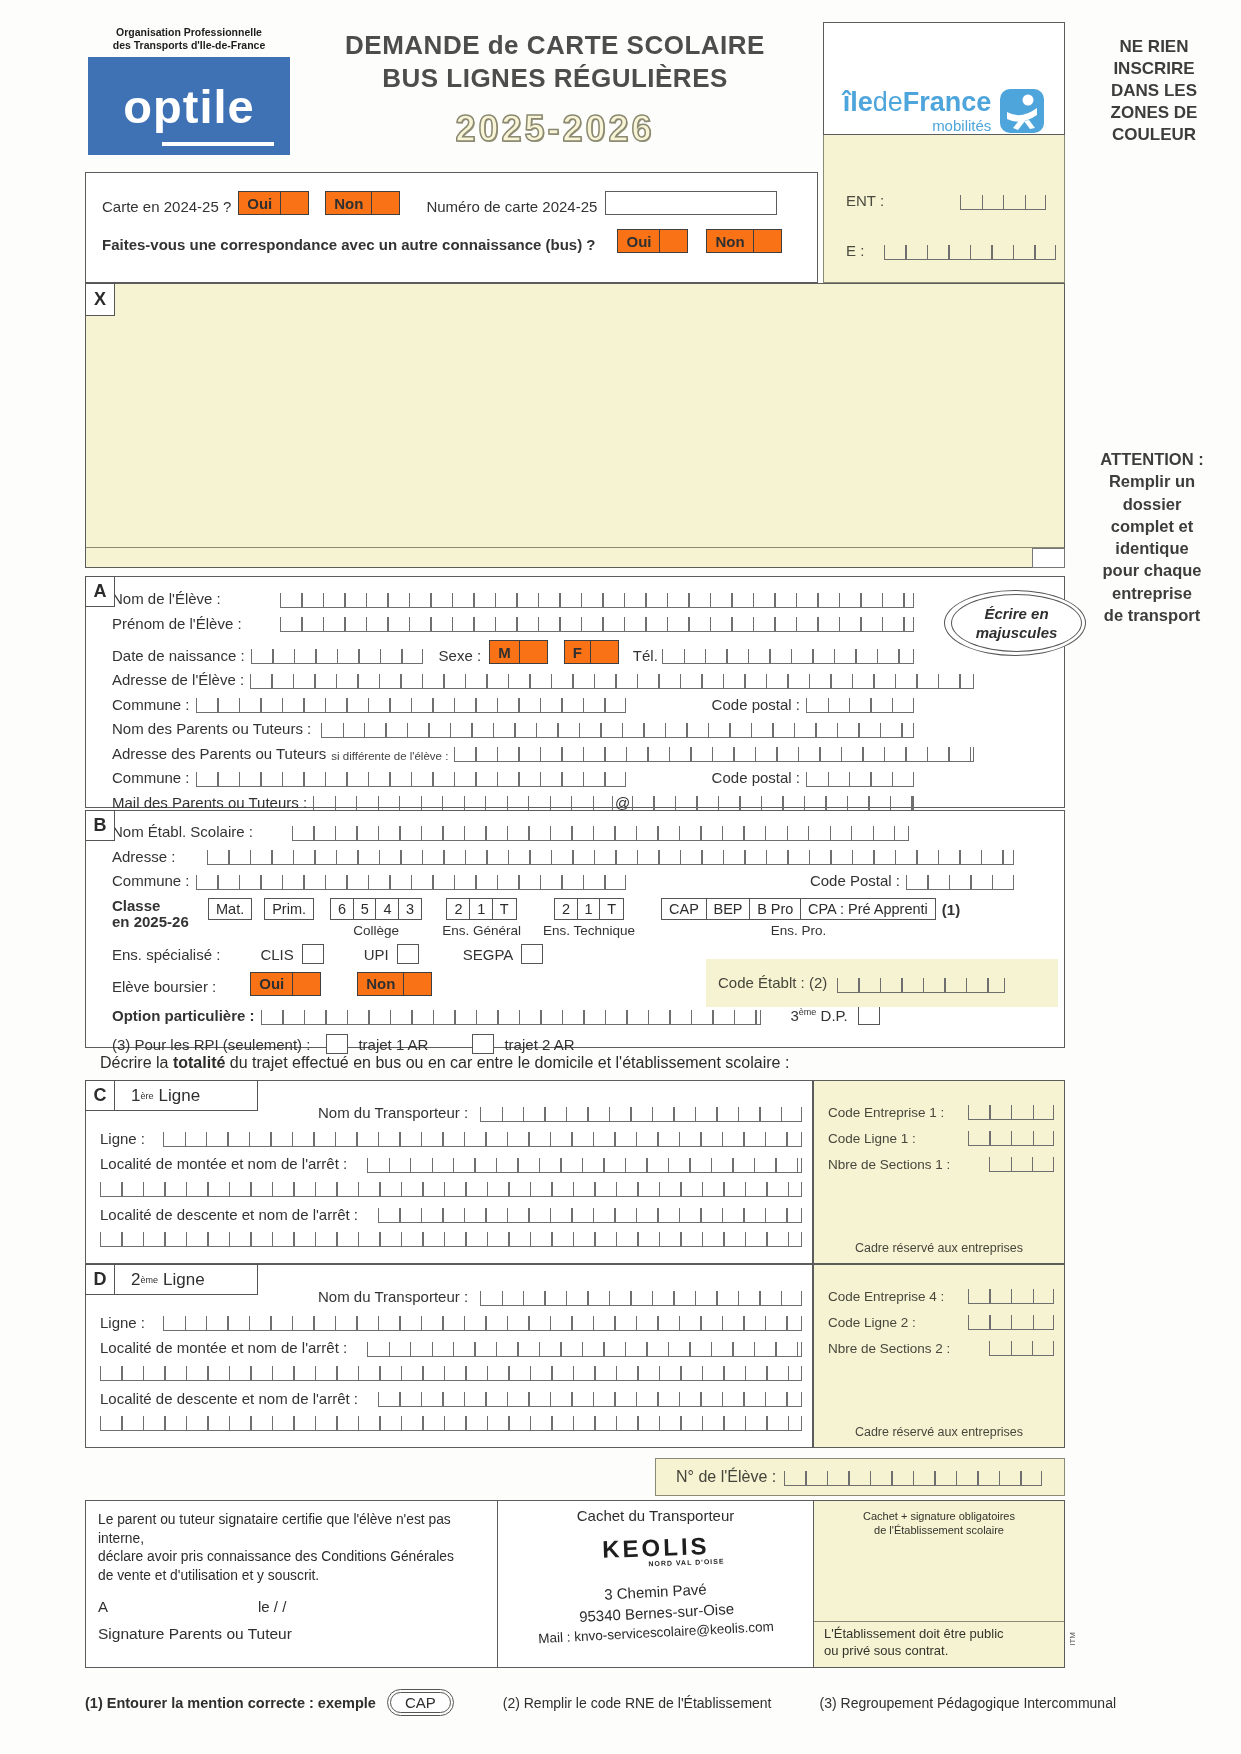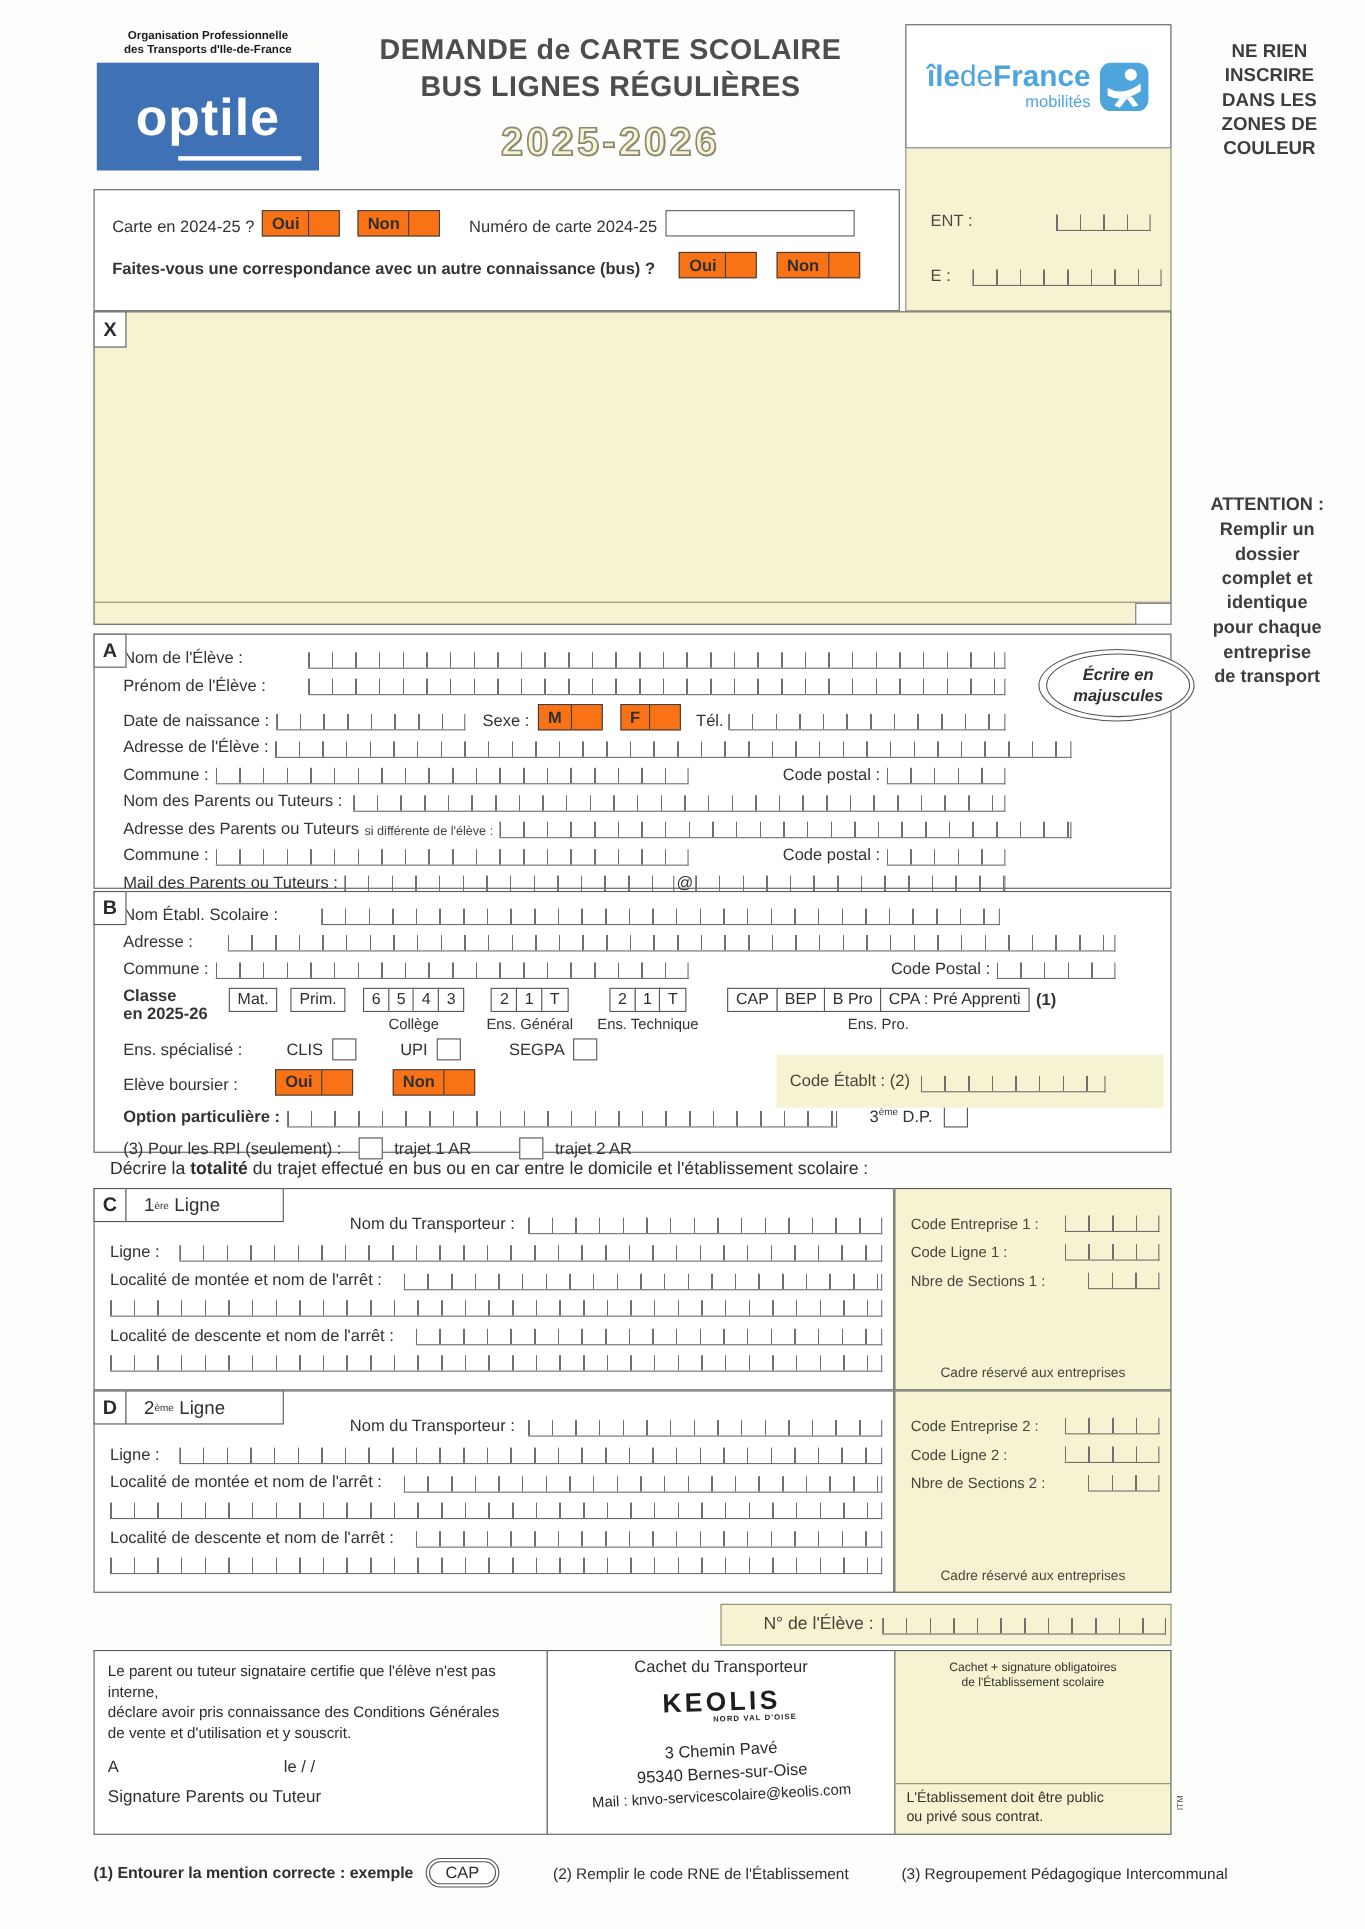--- a/index.html
+++ b/index.html
@@ -48,21 +48,21 @@
       <div style="position:absolute;left:74px;bottom:9px;width:112px;height:4px;background:#fff;"></div>
     </div>
   </div>
 
   <div class="abs" style="left:305px;top:30px;width:500px;text-align:center;">
     <div class="bold" style="font-size:26px;color:#4d4d4d;letter-spacing:.5px">DEMANDE de CARTE SCOLAIRE</div>
     <div class="bold" style="font-size:26px;color:#4d4d4d;letter-spacing:.5px;margin-top:2px">BUS LIGNES RÉGULIÈRES</div>
     <div class="bold" style="font-size:36px;margin-top:14px;letter-spacing:3px;color:#f8f4d6;-webkit-text-stroke:1.5px #8a8870;text-shadow:1px 1px 0 #9b9980;">2025-2026</div>
   </div>
 
-  <div class="abs bdr" style="left:823px;top:22px;width:242px;height:113px;background:#fff;display:flex;align-items:center;justify-content:center;gap:8px;">
+  <div class="abs bdr" style="left:823px;top:22px;width:242px;height:113px;background:#fff;display:flex;align-items:flex-end;justify-content:center;gap:8px;">
     <div style="text-align:right">
       <div style="font-size:27px;color:#4ea5db;line-height:1">
         <span class="bold">île</span><span>de</span><span class="bold">France</span>
       </div>
       <div style="font-size:15px;color:#4ea5db;margin-top:1px">mobilités</div>
     </div>
     <svg width="46" height="46" viewBox="0 0 46 46">
       <rect x="1" y="1" width="44" height="44" rx="10" fill="#4ea5db"></rect>
       <circle cx="29" cy="12" r="5.5" fill="#fff"></circle>
       <path d="M8 24 q14 8 30 -4 l0 7 q-16 11 -30 4 z" fill="#fff"></path>
@@ -372,35 +372,35 @@
     <div class="comb" style="margin-bottom:10px"></div>
     <div class="row" style="margin-bottom:9px">
       <span class="lbl">Localité de descente et nom de l'arrêt :</span>
       <span class="comb grow" style="margin-left:20px"></span>
     </div>
     <div class="comb"></div>
   </div>
 
   <div class="abs yellow bdr" style="left:813px;top:1264px;width:252px;height:184px;padding:24px 10px 0 14px">
     <div class="row" style="margin-bottom:11px">
-      <span class="ypanel-lbl">Code Entreprise 2 :</span>
+      <span class="ypanel-lbl">Code Entreprise 4 :</span>
       <span class="comb" style="width:86px;margin-left:auto"></span>
     </div>
     <div class="row" style="margin-bottom:11px">
       <span class="ypanel-lbl">Code Ligne 2 :</span>
       <span class="comb" style="width:86px;margin-left:auto"></span>
     </div>
     <div class="row">
       <span class="ypanel-lbl">Nbre de Sections 2 :</span>
       <span class="comb" style="width:65px;margin-left:auto"></span>
     </div>
     <div style="position:absolute;left:0;right:0;bottom:8px;text-align:center;font-size:12.5px;color:#47473c">Cadre réservé aux entreprises</div>
   </div>
 
-  <div class="abs yellow" style="left:655px;top:1458px;width:410px;height:38px;border:1.3px solid #8a8a76;display:flex;align-items:center;padding-left:38px">
+  <div class="abs yellow" style="left:655px;top:1458px;width:410px;height:38px;border:1.3px solid #8a8a76;display:flex;align-items:center;padding-left:20px">
     <span class="lbl" style="font-size:16px;color:#44443a">N° de l'Élève :</span>
     <span class="comb" style="width:258px;margin-left:8px;margin-bottom:-2px"></span>
   </div>
 
   <div class="abs bdr" style="left:85px;top:1500px;width:413px;height:168px;background:#fff;padding:10px 12px">
     <div class="pre" style="font-size:13.8px;line-height:1.35;color:#2c2c2c">Le parent ou tuteur signataire certifie que l'élève n'est pas interne,
 déclare avoir pris connaissance des Conditions Générales
 de vente et d'utilisation et y souscrit.</div>
     <div style="display:flex;margin-top:12px;font-size:15px">
       <span>A</span>

